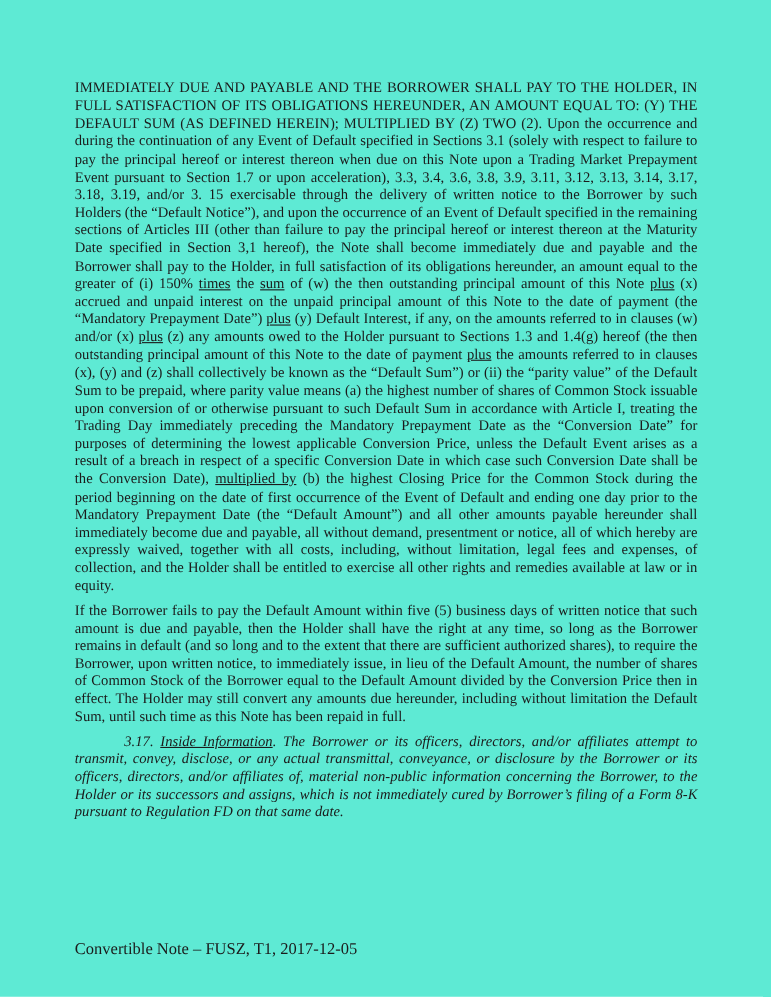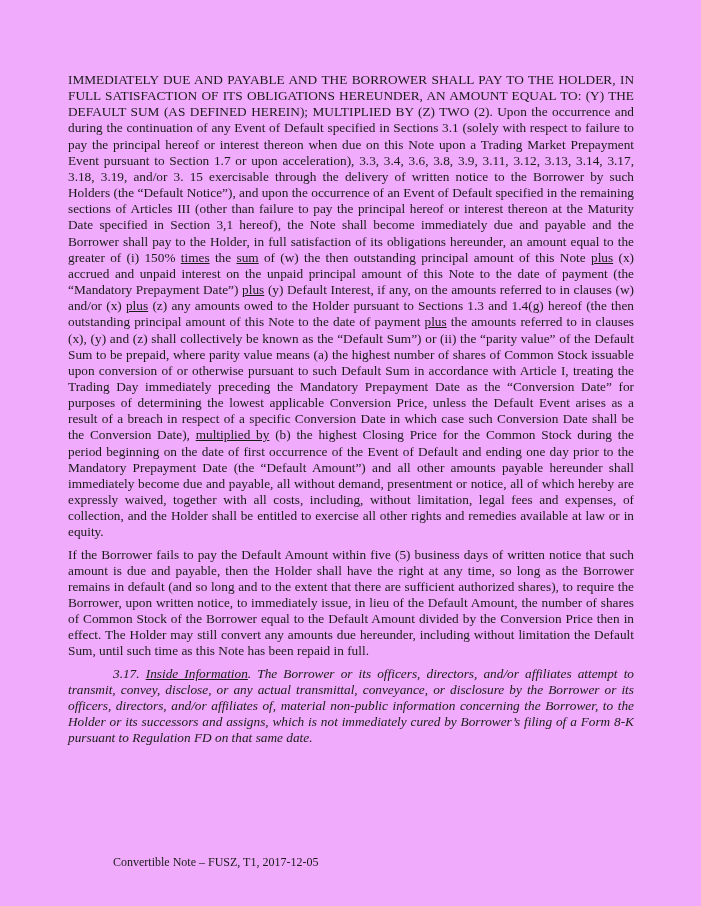--- a/index.html
+++ b/index.html
@@ -10,21 +10,21 @@
     width: 701px;
     height: 906px;
     background: #ffffff;
     position: relative;
     overflow: hidden;
     font-family: "Liberation Serif", "DejaVu Serif", serif;
   }
   .page {
     position: absolute;
     inset: 0;
-    background: #f0abfc;
+    background: #5eead4;
   }
   .content {
     position: absolute;
     left: 68px;
     top: 72px;
     width: 566px;
     color: #1b1b1b;
     font-size: 13.3px;
     line-height: 16.15px;
     text-align: justify;
@@ -46,23 +46,22 @@
     left: 0;
     width: 701px;
     text-align: center;
     font-size: 13.5px;
     color: #1b1b1b;
   }
   .footer-note {
     position: absolute;
     left: 68px;
     top: 855px;
-    font-size: 12px;
+    font-size: 15px;
     color: #1b1b1b;
-    margin-left: 45px;
   }
 </style>
 </head>
 <body>
 
 <div class="page">
   <div class="content">
       <p><span>IMMEDIATELY DUE AND PAYABLE AND THE BORROWER SHALL PAY TO THE HOLDER, IN FULL SATISFACTION OF ITS OBLIGATIONS HEREUNDER, AN AMOUNT EQUAL TO: (Y) THE DEFAULT SUM (AS DEFINED HEREIN); MULTIPLIED BY (Z) TWO (2). Upon the occurrence and during the continuation of any Event of Default specified in Sections 3.1 (solely with respect to failure to pay the principal hereof or interest thereon when due on this Note upon a Trading Market Prepayment Event pursuant to Section 1.7 or upon acceleration), 3.3, 3.4, 3.6, 3.8, 3.9, 3.11, 3.12, 3.13, 3.14, 3.17, 3.18, 3.19, and/or 3. 15 exercisable through the delivery of written notice to the Borrower by such Holders (the “Default Notice”), and upon the occurrence of an Event of Default specified in the remaining sections of Articles III (other than failure to pay the principal hereof or interest thereon at the Maturity Date specified in Section 3,1 hereof), the Note shall become immediately due and payable and the Borrower shall pay to the Holder, in full satisfaction of its obligations hereunder, an amount equal to the greater of (i) 150% </span><span class="u">times</span><span> the </span><span class="u">sum</span><span> of (w) the then outstanding principal amount of this Note </span><span class="u">plus</span><span> (x) accrued and unpaid interest on the unpaid principal amount of this Note to the date of payment (the “Mandatory Prepayment Date”) </span><span class="u">plus</span><span> (y) Default Interest, if any, on the amounts referred to in clauses (w) and/or (x) </span><span class="u">plus</span><span> (z) any amounts owed to the Holder pursuant to Sections 1.3 and 1.4(g) hereof (the then outstanding principal amount of this Note to the date of payment </span><span class="u">plus</span><span> the amounts referred to in clauses (x), (y) and (z) shall collectively be known as the “Default Sum”) or (ii) the “parity value” of the Default Sum to be prepaid, where parity value means (a) the highest number of shares of Common Stock issuable upon conversion of or otherwise pursuant to such Default Sum in accordance with Article I, treating the Trading Day immediately preceding the Mandatory Prepayment Date as the “Conversion Date” for purposes of determining the lowest applicable Conversion Price, unless the Default Event arises as a result of a breach in respect of a specific Conversion Date in which case such Conversion Date shall be the Conversion Date), </span><span class="u">multiplied by</span><span> (b) the highest Closing Price for the Common Stock during the period beginning on the date of first occurrence of the Event of Default and ending one day prior to the Mandatory Prepayment Date (the “Default Amount”) and all other amounts payable hereunder shall immediately become due and payable, all without demand, presentment or notice, all of which hereby are expressly waived, together with all costs, including, without limitation, legal fees and expenses, of collection, and the Holder shall be entitled to exercise all other rights and remedies available at law or in equity.</span></p>
       <p><span>If the Borrower fails to pay the Default Amount within five (5) business days of written notice that such amount is due and payable, then the Holder shall have the right at any time, so long as the Borrower remains in default (and so long and to the extent that there are sufficient authorized shares), to require the Borrower, upon written notice, to immediately issue, in lieu of the Default Amount, the number of shares of Common Stock of the Borrower equal to the Default Amount divided by the Conversion Price then in effect.  The Holder may still convert any amounts due hereunder, including without limitation the Default Sum, until such time as this Note has been repaid in full.</span></p>
       <p class="indent"><span>3.17. </span><span class="u">Inside Information</span><span>.  The Borrower or its officers, directors, and/or affiliates attempt to transmit, convey, disclose, or any actual transmittal, conveyance, or disclosure by the Borrower or its officers, directors, and/or affiliates of, material non-public information concerning the Borrower, to the Holder or its successors and assigns, which is not immediately cured by Borrower’s filing of a Form 8-K pursuant to Regulation FD on that same date.</span></p>

